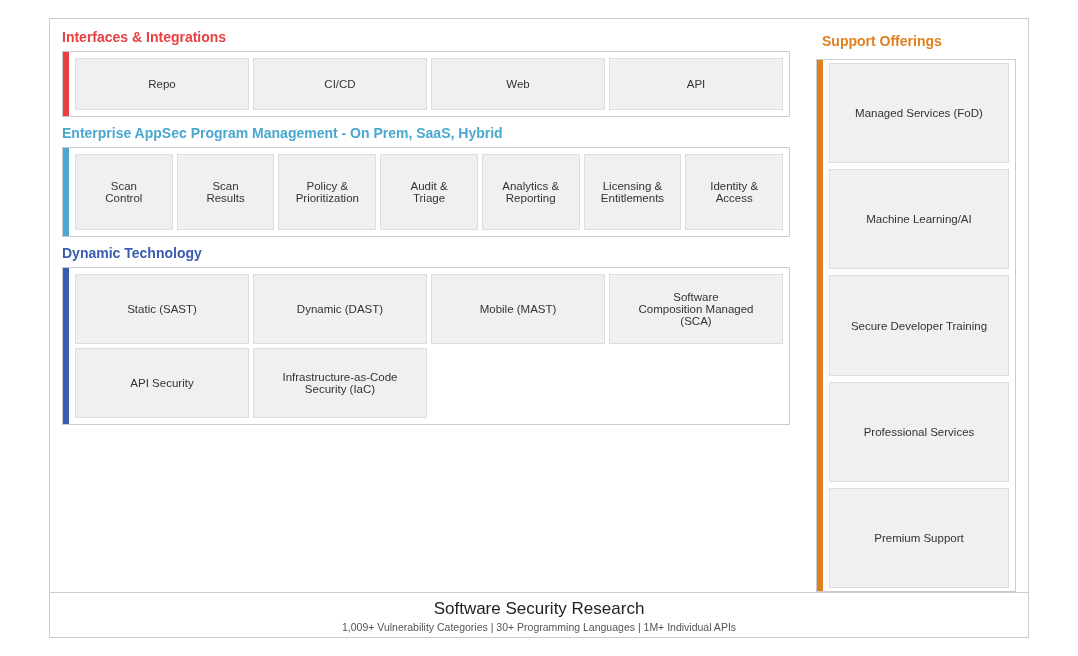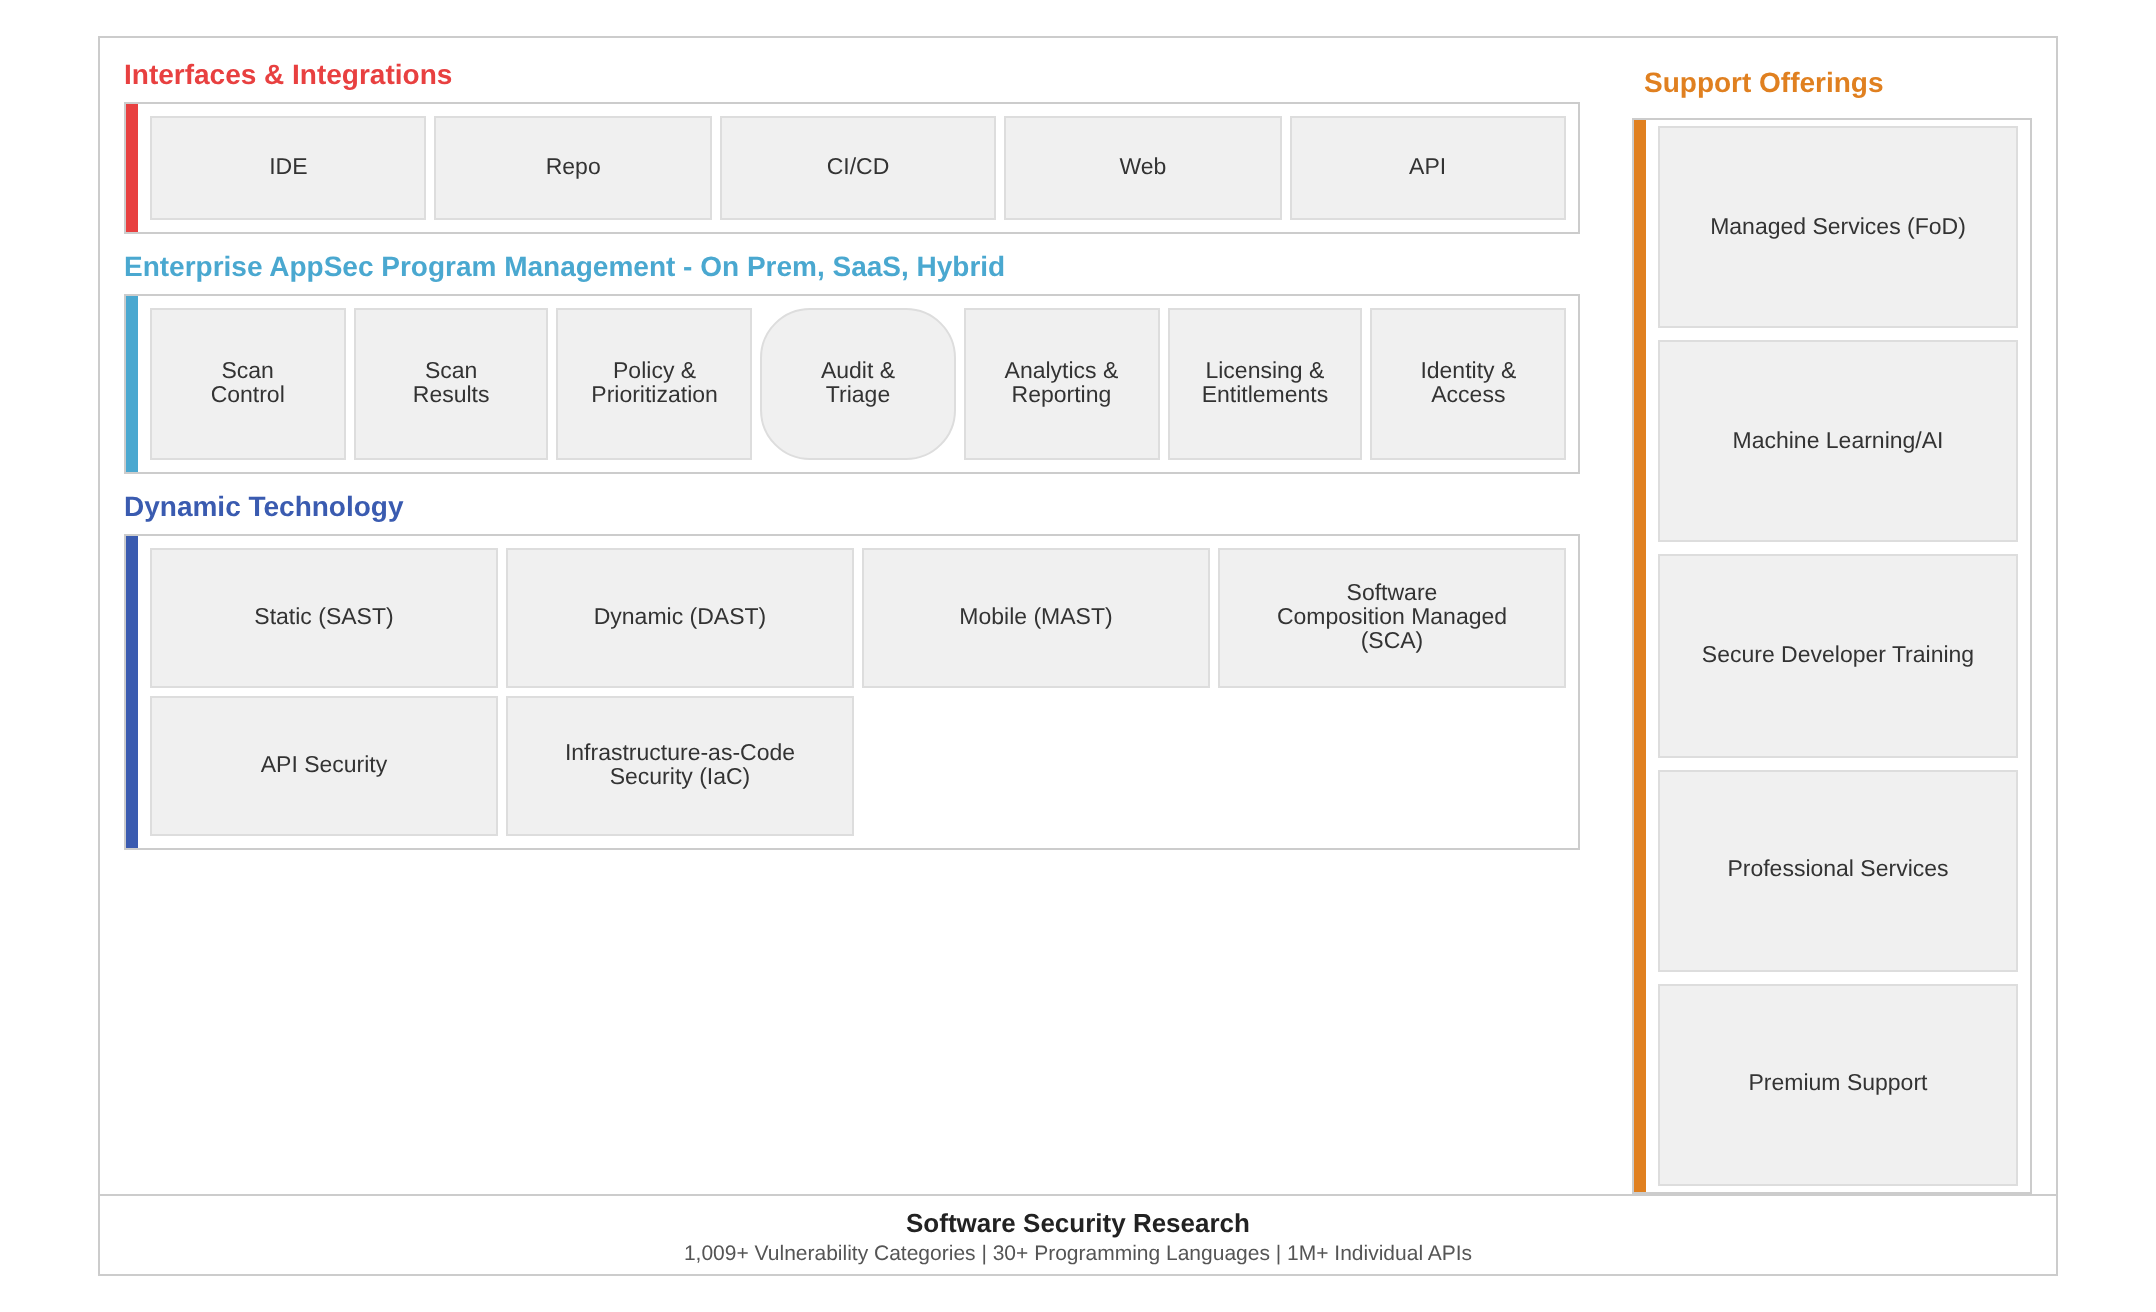--- a/index.html
+++ b/index.html
@@ -148,22 +148,22 @@
       padding: 4px 6px 4px 6px;
     }
 
     
     .footer-section {
       border-top: 1.5px solid #ccc;
       padding: 6px 0 4px 0;
       text-align: center;
     }
     .footer-title {
-      font-size: 13px;
-      font-weight: bold;
+      font-size: 17px;
+      font-weight: normal;
       color: #222;
     }
     .footer-sub {
       font-size: 10.5px;
       color: #555;
       margin-top: 2px;
     }
   </style>
 </head>
 <body>
@@ -173,21 +173,20 @@
 
     <div class="left-panel">
 
       <div>
         <div class="section-title red">Interfaces &amp; Integrations</div>
         <div class="section-block">
           <div class="section-accent red"></div>
           <div class="section-inner">
             <div class="cells-grid interfaces-grid">
 
-            <div class="cell">IDE</div>
                 <div class="cell">Repo</div>
                 <div class="cell">CI/CD</div>
                 <div class="cell">Web</div>
                 <div class="cell">API</div>
               </div>
           </div>
         </div>
       </div>
 
       <div>
@@ -196,21 +195,21 @@
           <div class="section-accent blue-light"></div>
           <div class="section-inner">
             <div class="cells-grid enterprise-grid">
 
             <div class="cell" style="white-space: pre-line;">Scan
 Control</div>
                 <div class="cell" style="white-space: pre-line;">Scan
 Results</div>
                 <div class="cell" style="white-space: pre-line;">Policy &amp;
 Prioritization</div>
-                <div class="cell" style="white-space: pre-line; border-radius: 25px;">Audit &amp;
+                <div class="cell" style="white-space: pre-line;">Audit &amp;
 Triage</div>
                 <div class="cell" style="white-space: pre-line;">Analytics &amp;
 Reporting</div>
                 <div class="cell" style="white-space: pre-line;">Licensing &amp;
 Entitlements</div>
                 <div class="cell" style="white-space: pre-line;">Identity &amp;
 Access</div>
               </div>
           </div>
         </div>

